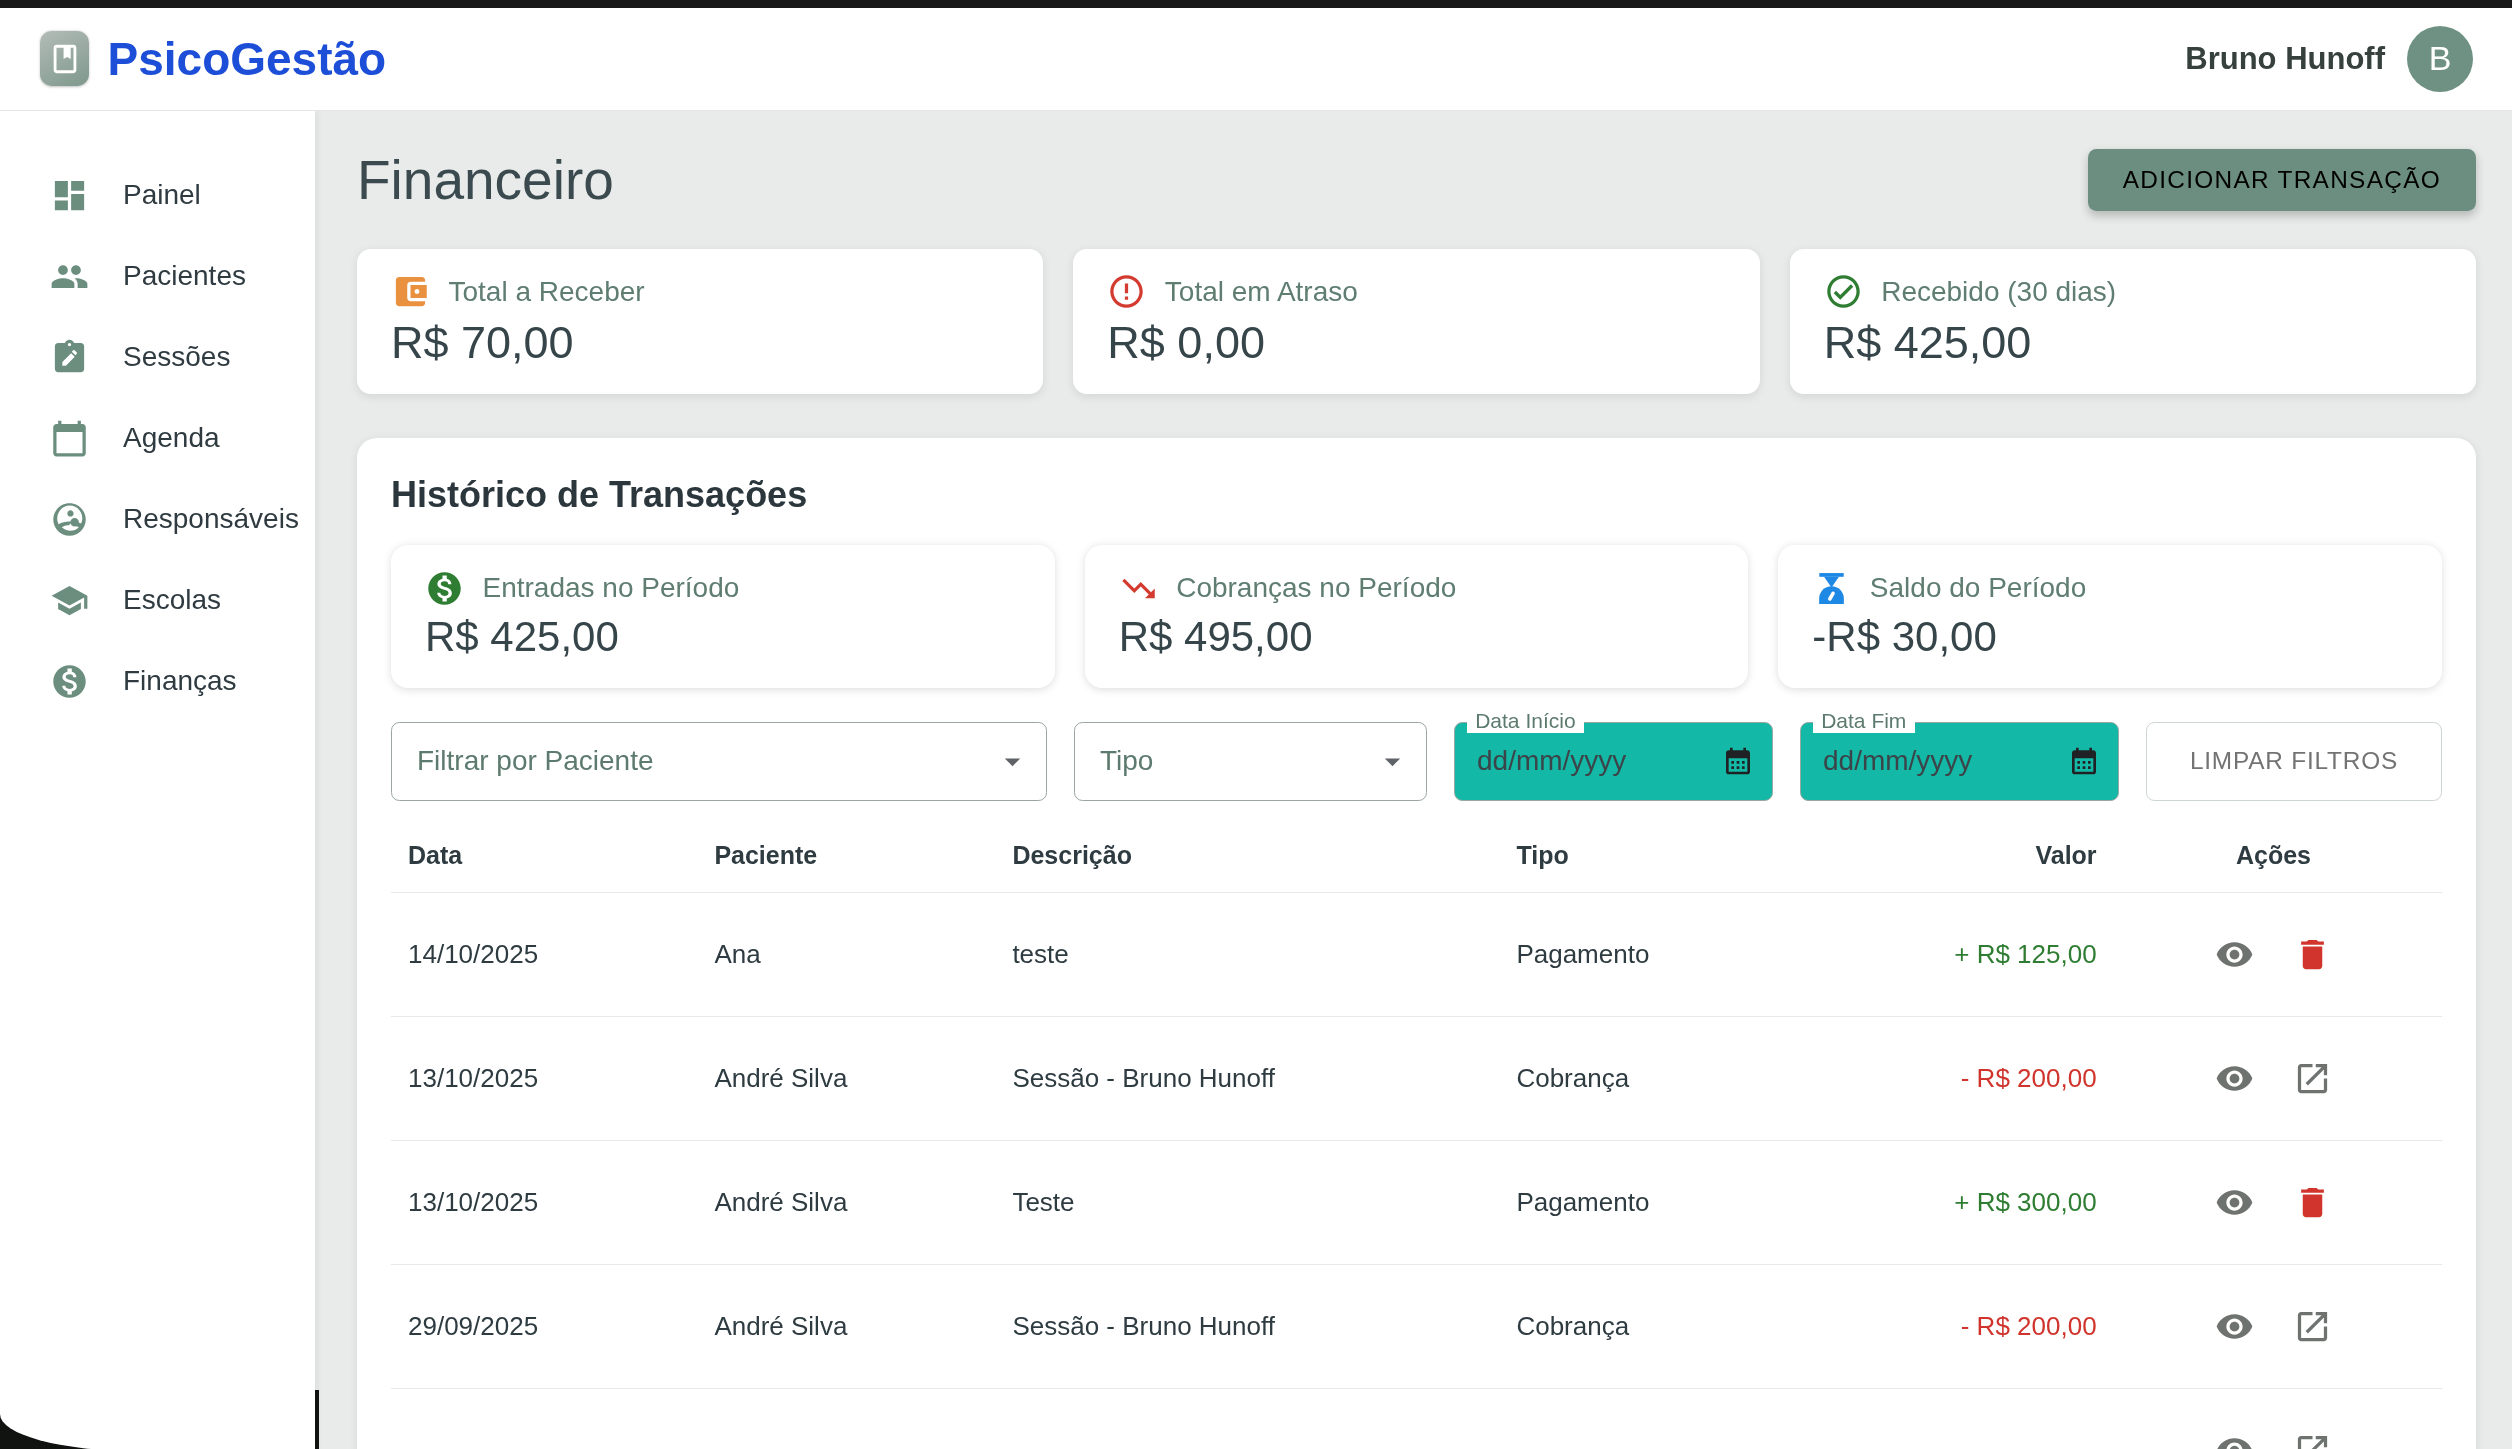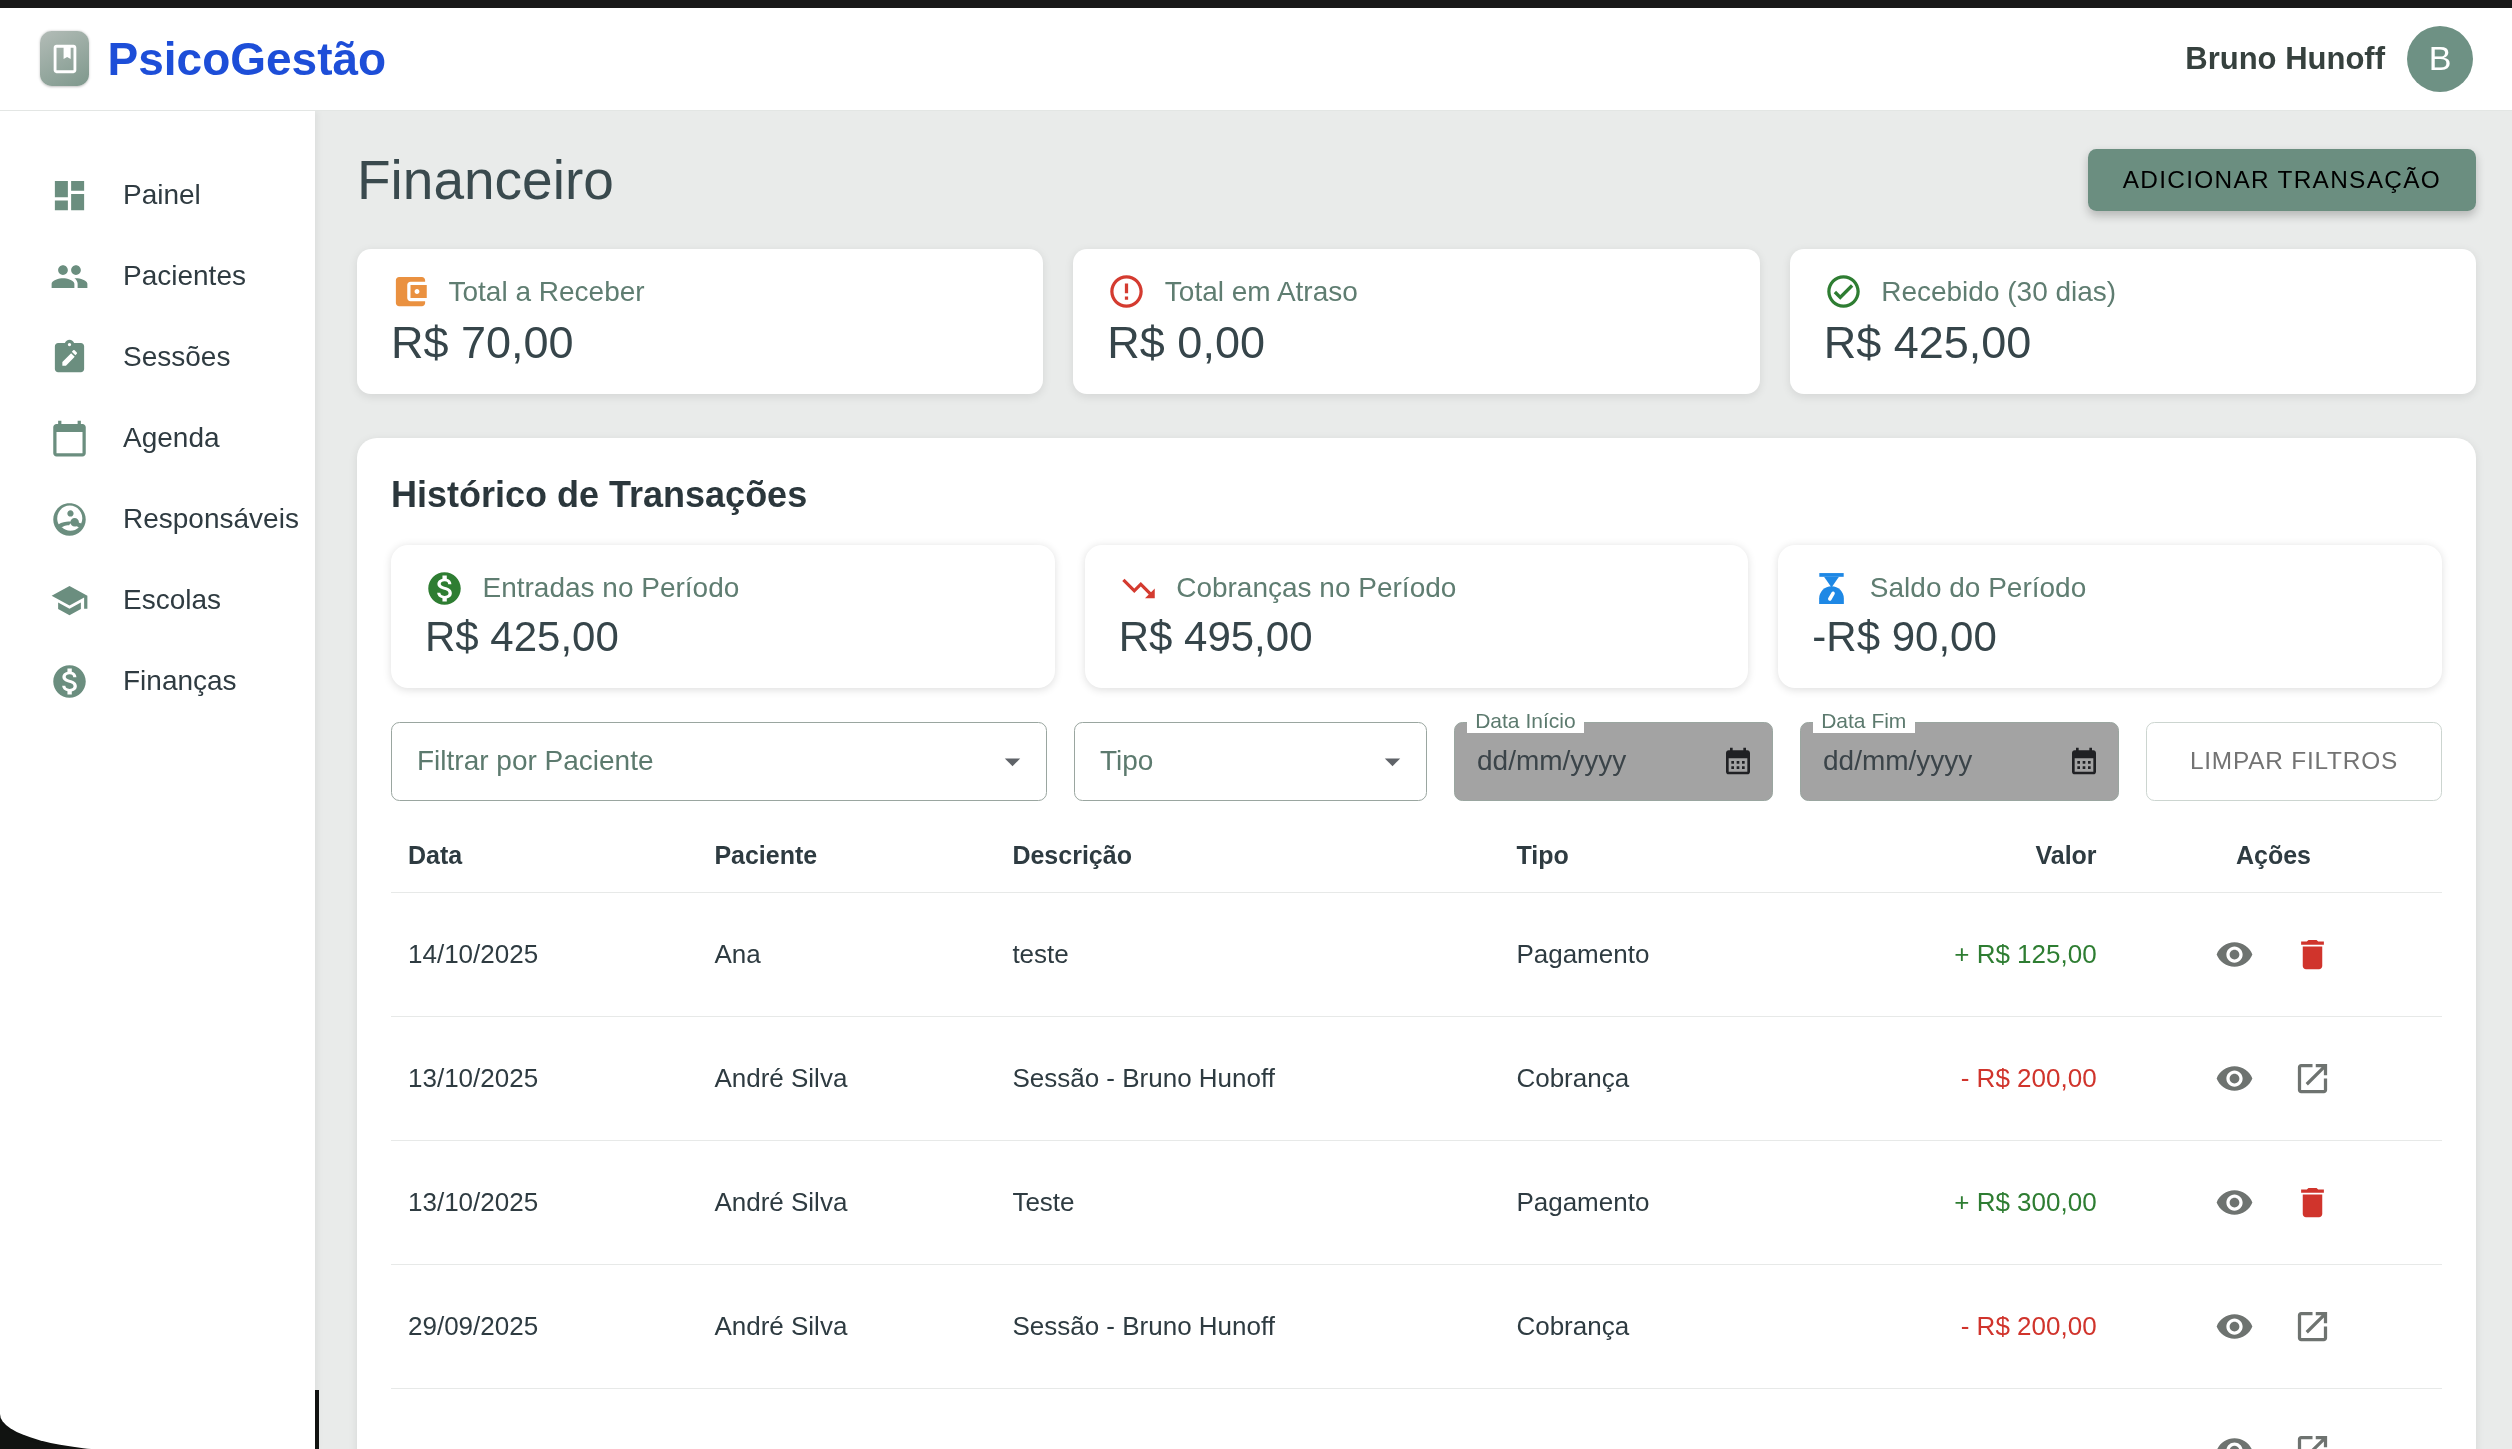--- a/index.html
+++ b/index.html
@@ -47,21 +47,21 @@
   .inner .stat-value{font-size:42px;}
   
   .filters{display:flex;gap:27px;margin-top:34px;align-items:stretch;}
   .select{border:1.7px solid #9aa6a0;border-radius:8.4px;height:79px;display:flex;align-items:center;
           justify-content:space-between;padding:0 15px 0 25px;box-sizing:border-box;background:#fff;cursor:pointer;}
   .select .txt{font-size:28px;color:#5c7a6e;}
   .select svg{width:37px;height:37px;}
   .sel-patient{width:656px;} .sel-type{width:353px;}
   .datef{position:relative;border:1.7px solid #9aa6a0;border-radius:8.4px;width:319px;height:79px;
          display:flex;align-items:center;justify-content:space-between;padding:0 18.5px 0 22px;
-         box-sizing:border-box;background:#a3a3a3;cursor:text;}
+         box-sizing:border-box;background:#14b8a6;cursor:text;}
   .datef .lbl{position:absolute;top:-13.5px;left:11.8px;background:#fff;padding:0 8.4px;font-size:21px;color:#5c7a6e;}
   .datef .dval{font-size:28px;color:#3b4449;}
   .datef svg{width:32px;height:32px;}
   .clear-btn{flex:1;border:1.7px solid #ccd5d0;border-radius:8.4px;background:#fff;color:#737373;
              font-size:24.4px;font-weight:500;letter-spacing:0.8px;cursor:pointer;font-family:inherit;}
   
   table{width:100%;border-collapse:collapse;margin-top:29px;table-layout:fixed;}
   th{font-size:25px;color:#2e3b41;font-weight:600;text-align:left;padding:11.8px 8.4px 22px;}
   td{font-size:26px;color:#2e3b41;height:123px;padding:0 8.4px;}
   tbody tr{border-top:1.7px solid #e7e9e8;}
@@ -233,21 +233,21 @@
                 <span>
                   <svg viewBox="0 0 24 24" style="width:39px;height:39px;display:block" fill="#1e88e5" xmlns="http://www.w3.org/2000/svg">
                     <path d="M4.5 2.5h15v2.3h-15z"></path>
                     <path d="M7.4 4.8h9.2L12 11.4z"></path>
                     <path d="M12 10.6c-4.2 0-7.6 3.4-7.6 7.6v3.3h15.2v-3.3c0-4.2-3.4-7.6-7.6-7.6z"></path>
                     <path fill="#ffffff" d="M13.5 14c.52.3.7 1 .4 1.5l-2 3.5c-.3.52-.97.7-1.5.4-.52-.3-.7-.97-.4-1.5l2-3.5c.3-.52.98-.7 1.5-.4z"></path>
                   </svg>
                 </span>
                 <span class="stat-label">Saldo do Período</span>
               </div>
-              <div class="stat-value">-R$ 90,00</div>
+              <div class="stat-value">-R$ 30,00</div>
             </div>
           </div>
 
         <div class="filters">
           <div class="select sel-patient">
             <span class="txt">Filtrar por Paciente</span>
             <span class="arrow-slot">
                 <svg viewBox="0 0 24 24" style="width:37px;height:37px;display:block" fill="#5f6368" xmlns="http://www.w3.org/2000/svg">
                   <path d="M7 10l5 5 5-5z"></path>
                 </svg>

